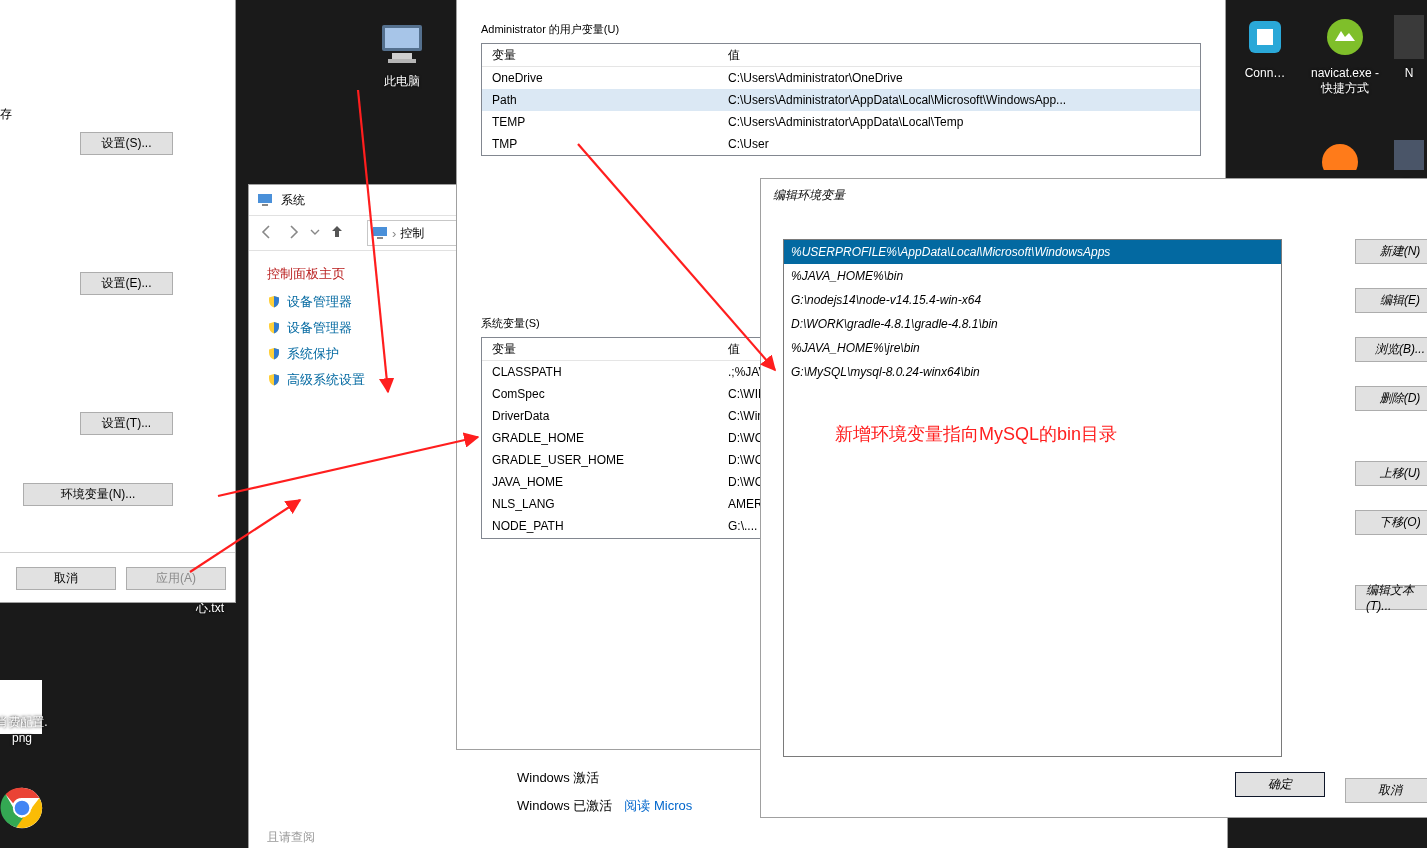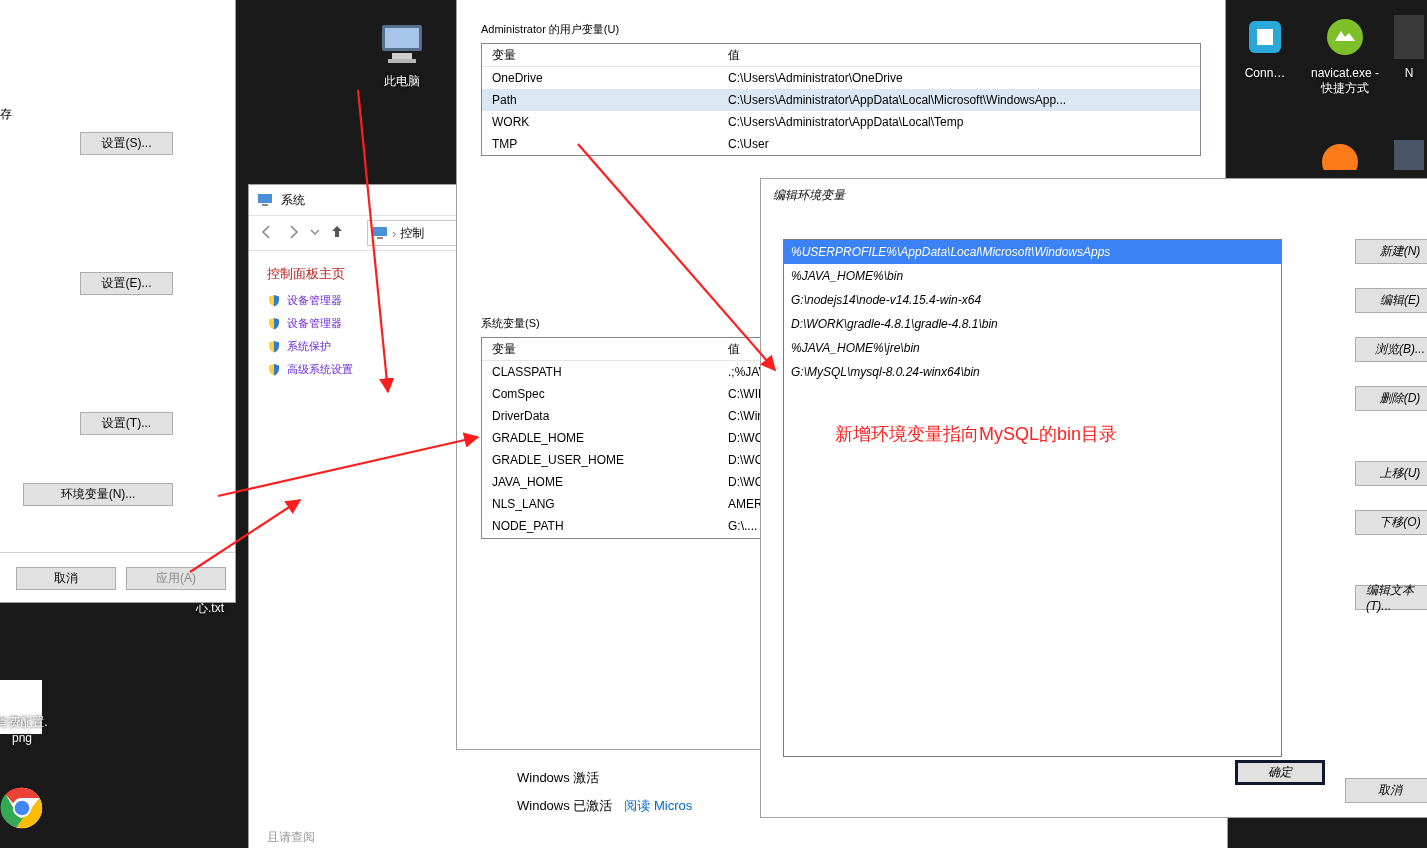--- a/index.html
+++ b/index.html
@@ -9,25 +9,25 @@
   .btn-wider{ width:107px;}
   .btn-big { width:90px; height:25px; }
   .white-panel{ position:absolute; background:#fff; border:1px solid #a0a0a0; box-sizing:border-box;}
   .header-label { color:#000; font-size:11px; }
   .table { border:1px solid #828790; background:#fff; }
   .th-row{ display:flex; background:#fff; border-bottom:1px solid #e5e5e5; height:22px; align-items:center; font-size:12px; color:#000;}
   .th-row .col{ padding:0 10px;}
   .tr{ display:flex; height:22px; align-items:center; font-size:12px;}
   .tr .col{ padding:0 10px; white-space:nowrap; overflow:hidden; text-overflow:ellipsis;}
   .tr.sel{ background:#dbe8f4;}
-  .cp-link{ color:#6d28d9; font-size:11px; display:flex; align-items:center; gap:6px; margin:8px 0; cursor:default;}
+  .cp-link{ color:#0369a1; font-size:13px; display:flex; align-items:center; gap:6px; margin:8px 0; cursor:default;}
   .shield{ width:14px; height:14px; display:inline-block;}
   .shield svg{width:14px;height:14px;display:block;}
   .path-item{ height:22px; padding:0 6px; display:flex; align-items:center; font-size:12px; border:1px solid transparent;}
-  .path-item.sel{ background:#3b82f6; color:#fff;}
+  .path-item.sel{ background:#0369a1; color:#fff;}
   .desk-icon{ position:absolute; color:#fff; text-align:center; font-size:12px; width:80px; text-shadow:0 0 3px #000;}
   .desk-icon .ic{ margin:0 auto 4px;}
   .annot{ color:#ff1e1e; font-size:18px; position:absolute; font-weight:400;}
   svg.arrow{ position:absolute; pointer-events:none; }
 </style>
 </head>
 <body>
 
 <div class="desk-icon" style="left:362px; top:22px;">
   <div class="ic">
@@ -224,21 +224,21 @@
       <div id="user-rows">
           <div class="tr">
             <div class="col" style="flex:0 0 216px;">OneDrive</div>
             <div class="col" style="flex:1;">C:\Users\Administrator\OneDrive</div>
           </div>
           <div class="tr sel">
             <div class="col" style="flex:0 0 216px;">Path</div>
             <div class="col" style="flex:1;">C:\Users\Administrator\AppData\Local\Microsoft\WindowsApp...</div>
           </div>
           <div class="tr">
-            <div class="col" style="flex:0 0 216px;">WORK</div>
+            <div class="col" style="flex:0 0 216px;">TEMP</div>
             <div class="col" style="flex:1;">C:\Users\Administrator\AppData\Local\Temp</div>
           </div>
           <div class="tr">
             <div class="col" style="flex:0 0 216px;">TMP</div>
             <div class="col" style="flex:1;">C:\User</div>
           </div>
         </div>
     </div>
 
     <div class="header-label" style="margin-top:160px; margin-bottom:6px;">系统变量(S)</div>
@@ -316,21 +316,21 @@
     <div style="height:24px;"></div>
     <div class="btn btn-big">删除(D)</div>
     <div style="height:50px;"></div>
     <div class="btn btn-big">上移(U)</div>
     <div style="height:24px;"></div>
     <div class="btn btn-big">下移(O)</div>
     <div style="height:50px;"></div>
     <div class="btn btn-big">编辑文本(T)...</div>
   </div>
 
-  <div class="btn btn-big" style="position:absolute; right:128px; bottom:32px; border:3px solid #0f172a;margin-left:36px;">确定</div>
+  <div class="btn btn-big" style="position:absolute; right:128px; bottom:20px; border:1px solid #0f172a;margin-left:36px;">确定</div>
   <div class="btn btn-big" style="position:absolute; right:18px; bottom:14px;">取消</div>
 </div>
 
 <div class="annot" style="left:835px; top:422px;">新增环境变量指向MySQL的bin目录</div>
 
 <svg class="arrow" style="left:0;top:0;" width="1427" height="848">
   <defs>
     <marker id="ah" viewBox="0 0 10 10" refX="9" refY="5" markerWidth="7" markerHeight="7" orient="auto-start-reverse">
       <path d="M0 0L10 5L0 10z" fill="#ff1e1e"></path>
     </marker>

